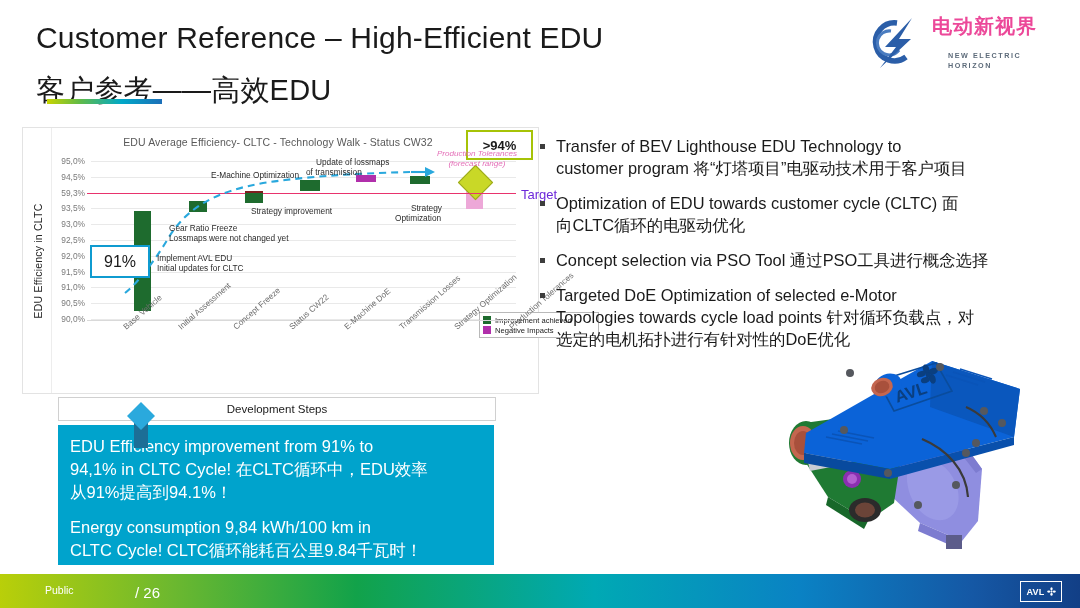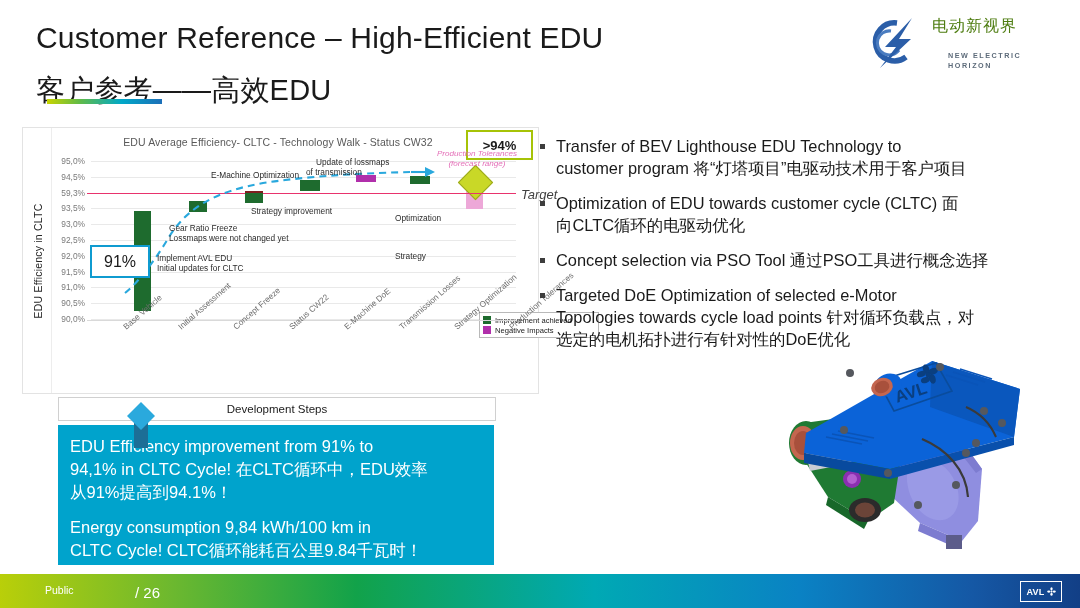--- a/index.html
+++ b/index.html
@@ -19,21 +19,21 @@
   #slide-title .l2{display:block;font-size:29px;margin-top:16px;}
   #title-accent{
     position:absolute;left:47px;top:99px;width:115px;height:5px;
     background:linear-gradient(90deg,#c8d400 0%,#62bb46 28%,#00a8c8 65%,#1c6fb8 100%);
   }
 
   
   #logo{position:absolute;right:18px;top:14px;width:196px;height:58px;display:flex;align-items:center;gap:8px;}
   #logo-mark{width:58px;height:52px;flex:none;}
   #logo-text{display:flex;flex-direction:column;justify-content:center;}
-  #logo-cn{font-size:16px;font-weight:400;color:#4d7c0f;letter-spacing:1px;line-height:22px;}
+  #logo-cn{font-size:20px;font-weight:700;color:#ec4899;letter-spacing:1px;line-height:22px;}
   #logo-en{font-size:7.2px;font-weight:700;color:#5d6b7a;letter-spacing:1.55px;line-height:10px;margin-top:14px;padding-left:16px;}
 
   
   #chart-panel{
     position:absolute;left:22px;top:127px;width:515px;height:265px;
     background:#fff;border:1px solid #e3e3e3;
   }
   #y-axis-title{
     position:absolute;left:2px;top:0;width:26px;height:265px;
     display:flex;align-items:center;justify-content:center;
@@ -59,23 +59,22 @@
     position:absolute;left:68px;top:33px;width:425px;height:158px;
   }
   .gridline{position:absolute;left:0;width:100%;height:1px;background:#e9e9e9;}
   .ylabel{
     position:absolute;right:100%;margin-right:6px;
     font-size:8.4px;color:#7a7a7a;white-space:nowrap;
     transform:translateY(-50%);
   }
   #target-line{position:absolute;left:-4px;width:429px;height:1.6px;background:#e8336d;}
   #target-label{
-    position:absolute;left:430px;font-size:13px;color:#404040;font-weight:400;
+    position:absolute;left:430px;font-size:13px;color:#6d28d9;font-weight:400;
     transform:translateY(-50%);
-    font-style:italic;
   }
   .bar{position:absolute;background:#1e6b2e;}
   .bar.neg{background:#b12fab;}
   .bar.topline{border-top:2.4px solid #7e1f1f;}
   #forecast-band{position:absolute;background:#eda8d8;}
   #forecast-diamond{
     position:absolute;width:23px;height:23px;background:#c9d827;
     border:1px solid #9aa81c;transform:rotate(45deg);
   }
   #trend-svg{position:absolute;left:0;top:-6px;pointer-events:none;}
@@ -232,21 +231,21 @@
     </svg>
 
     <div class="anno" style="left:120px;top:9px;">E-Machine Optimization</div>
     <div class="anno" style="left:205px;top:-4px;padding-left:20px;">Update of lossmaps</div>
     <div class="anno" style="left:215px;top:5.5px;">of transmission</div>
     <div class="anno" style="left:160px;top:45px;">Strategy improvement</div>
     <div class="anno" style="left:78px;top:62px;">Gear Ratio Freeze</div>
     <div class="anno" style="left:78px;top:72px;">Lossmaps were not changed yet</div>
     <div class="anno" style="left:66px;top:92px;">Implement AVL EDU</div>
     <div class="anno" style="left:66px;top:102px;">Initial updates for CLTC</div>
-    <div class="anno" style="left:304px;top:42px;margin-top:48px;">Strategy</div>
+    <div class="anno" style="left:320px;top:42px;">Strategy</div>
     <div class="anno" style="left:304px;top:52px;">Optimization</div>
 
     <div id="anno-prodtol" style="left:338px;top:-12px;width:96px;">
       <span>Production Tolerances</span><br>
       <span>(forecast range)</span>
     </div>
 
     <div id="legend">
       <div class="legend-row">
         <span class="legend-swatch" style="background:#1e6b2e"></span>

